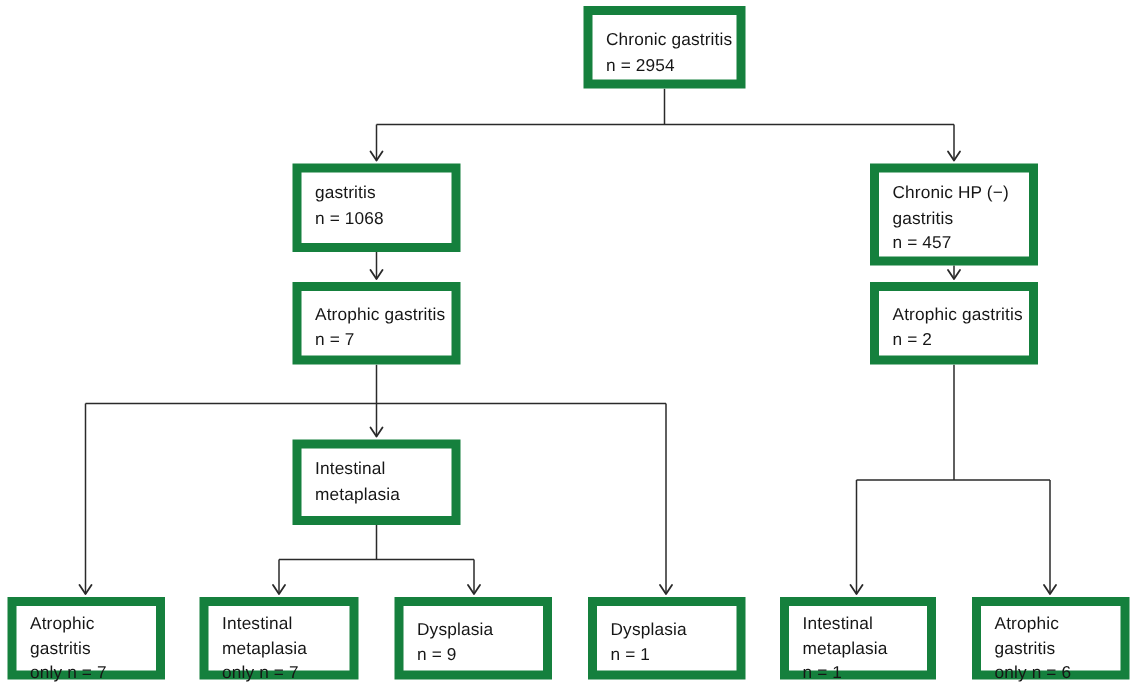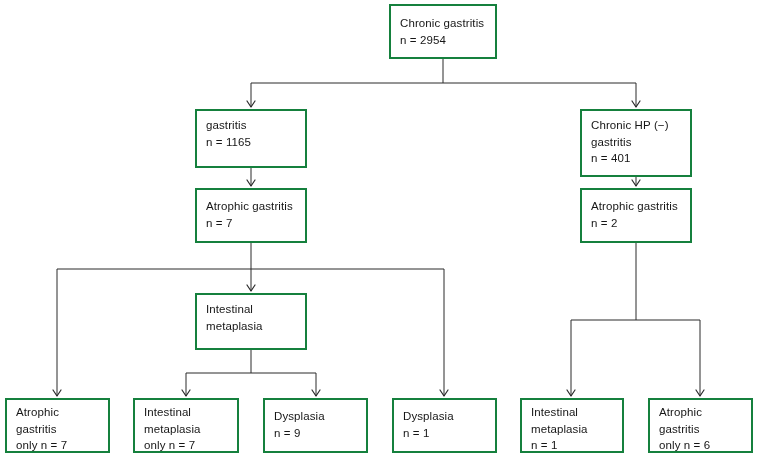--- a/index.html
+++ b/index.html
@@ -2,21 +2,21 @@
 <html><head>
 <meta charset="utf-8">
 <style>
   html,body{margin:0;padding:0;background:#ffffff;}
   .canvas{
     position:relative;width:757px;height:459px;background:#ffffff;
     font-family:"Liberation Sans","DejaVu Sans",sans-serif;overflow:hidden;
   }
   svg.connectors{position:absolute;left:0;top:0;}
   .node{
-    position:absolute;background:#ffffff;border:2px solid #15803d;
+    position:absolute;background:#ffffff;border:6px solid #15803d;
     box-sizing:border-box;color:#161616;font-size:11.5px;line-height:16.5px;
     padding:3px 5px 0 9px;letter-spacing:0.1px;
   }
   .node-line{white-space:nowrap;}
   
   .n-root{left:389px;top:4px;width:108px;height:55px;padding-top:9px;}
   .n-hpp{left:195px;top:109px;width:112px;height:59px;padding-top:6px;}
   .n-hpn{left:580px;top:109px;width:112px;height:68px;padding-top:6px;}
   .n-atl{left:195px;top:188px;width:112px;height:55px;padding-top:8px;}
   .n-atr{left:580px;top:188px;width:112px;height:55px;padding-top:8px;}
@@ -64,27 +64,27 @@
     </g>
   </svg>
 
   <div class="node n-root">
     <div class="node-line">Chronic gastritis</div>
     <div class="node-line">n = 2954</div>
   </div>
 
   <div class="node n-hpp">
     <div class="node-line">gastritis</div>
-    <div class="node-line">n = 1165</div>
+    <div class="node-line">n = 1068</div>
   </div>
 
   <div class="node n-hpn">
     <div class="node-line">Chronic HP (−)</div>
     <div class="node-line">gastritis</div>
-    <div class="node-line">n = 401</div>
+    <div class="node-line">n = 457</div>
   </div>
 
   <div class="node n-atl">
     <div class="node-line">Atrophic gastritis</div>
     <div class="node-line">n = 7</div>
   </div>
 
   <div class="node n-atr">
     <div class="node-line">Atrophic gastritis</div>
     <div class="node-line">n = 2</div>

